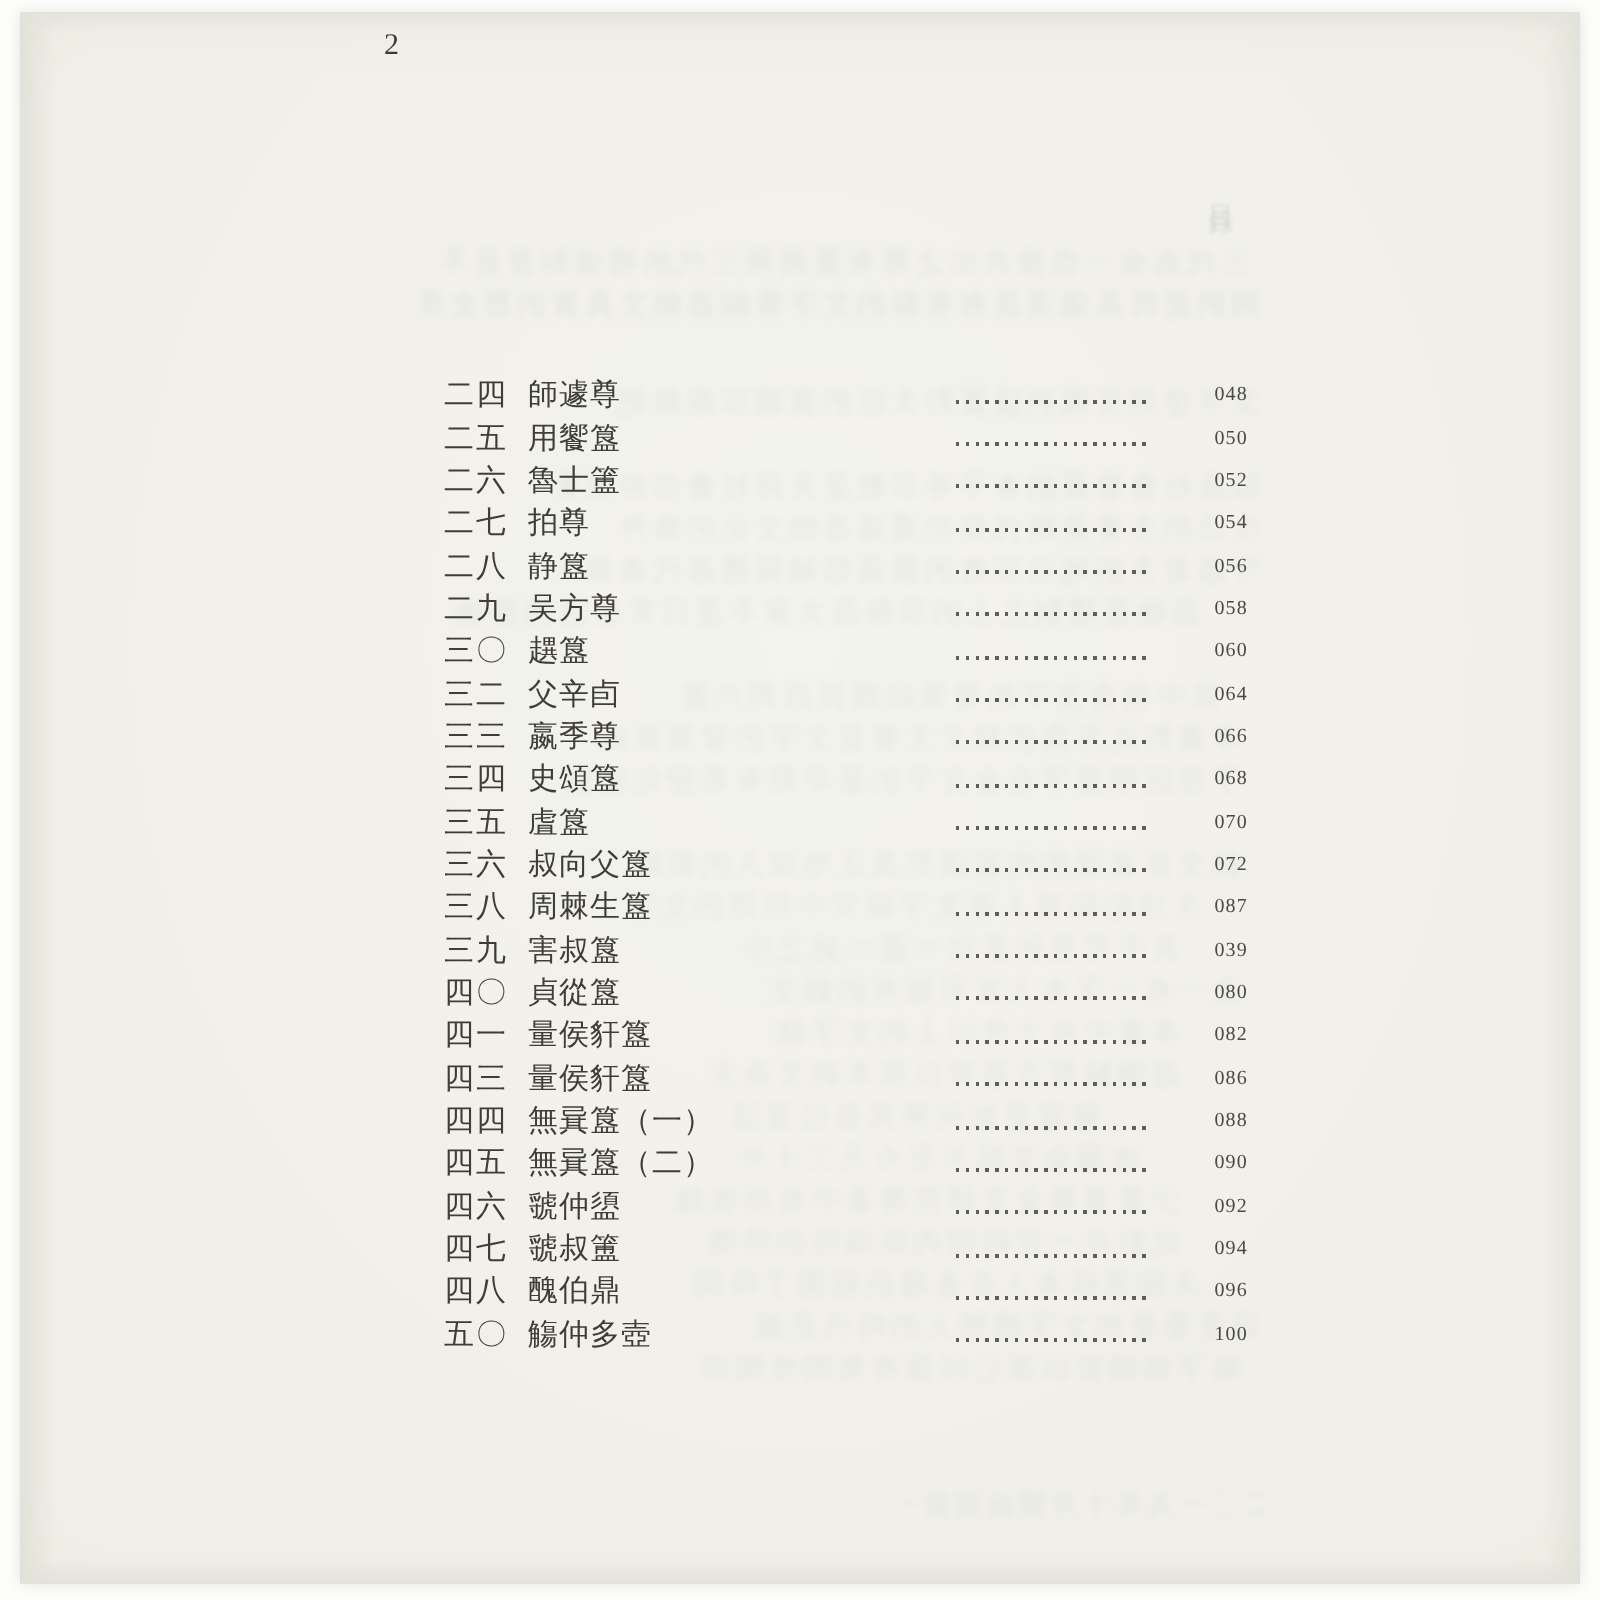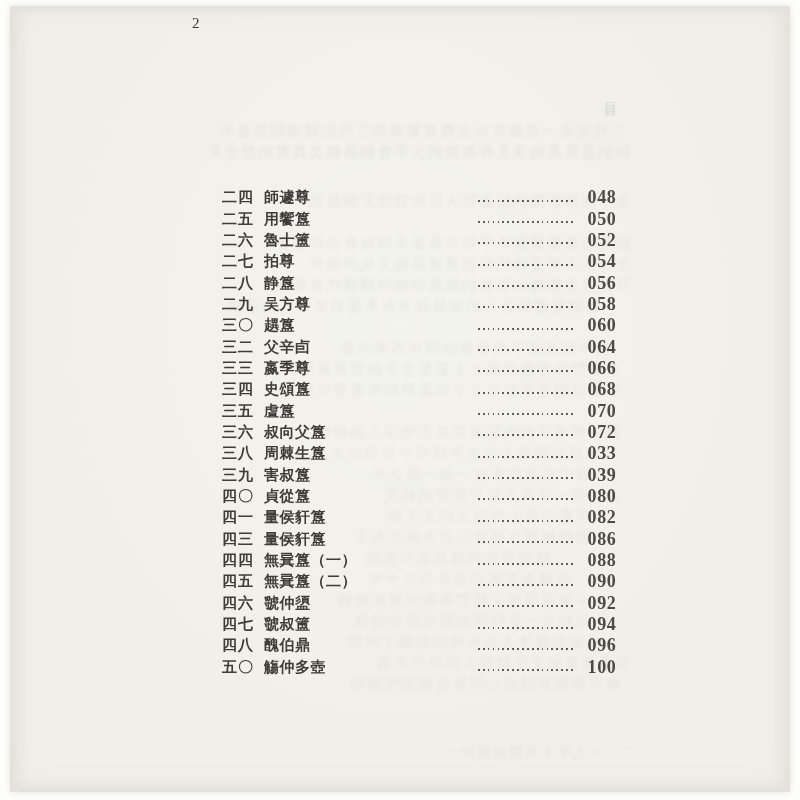--- a/index.html
+++ b/index.html
@@ -35,34 +35,33 @@
   .toc{
     position:absolute;left:212px;top:181px;width:402px;
     color:#3e3d39;
   }
   .toc-row{
     display:grid;
     grid-template-columns:42px 212px 1fr 44px;
     align-items:center;
     height:21.35px;
     font-size:15px;
-    font-weight:bold;
   }
   .toc-num{letter-spacing:1px;white-space:nowrap;}
   .toc-title{letter-spacing:.5px;white-space:nowrap;overflow:hidden;}
   .toc-leader{
     height:2px;
     margin:0 7px 0 2px;
     transform:translateY(3px);
     background:repeating-linear-gradient(to right,#45443f 0 1.7px,rgba(0,0,0,0) 1.7px 4.9px);
     opacity:.85;
   }
   .toc-page{
-    text-align:center;
-    font-size:18px;
+    text-align:right;
+    font-size:10px;
     color:#4b4a46;
     letter-spacing:.6px;
     font-family:"Liberation Serif","DejaVu Serif",serif;
   }
 
   
   .bleed{position:absolute;inset:0;pointer-events:none;}
   .bleed-line{
     position:absolute;
     color:#8d9784;
@@ -187,21 +186,21 @@
         <div class="toc-row">
           <span class="toc-num">三六</span>
           <span class="toc-title">叔向父簋</span>
           <span class="toc-leader"></span>
           <span class="toc-page">072</span>
         </div>
         <div class="toc-row">
           <span class="toc-num">三八</span>
           <span class="toc-title">周棘生簋</span>
           <span class="toc-leader"></span>
-          <span class="toc-page">033</span>
+          <span class="toc-page">087</span>
         </div>
         <div class="toc-row">
           <span class="toc-num">三九</span>
           <span class="toc-title">害叔簋</span>
           <span class="toc-leader"></span>
           <span class="toc-page">039</span>
         </div>
         <div class="toc-row">
           <span class="toc-num">四〇</span>
           <span class="toc-title">貞從簋</span>

